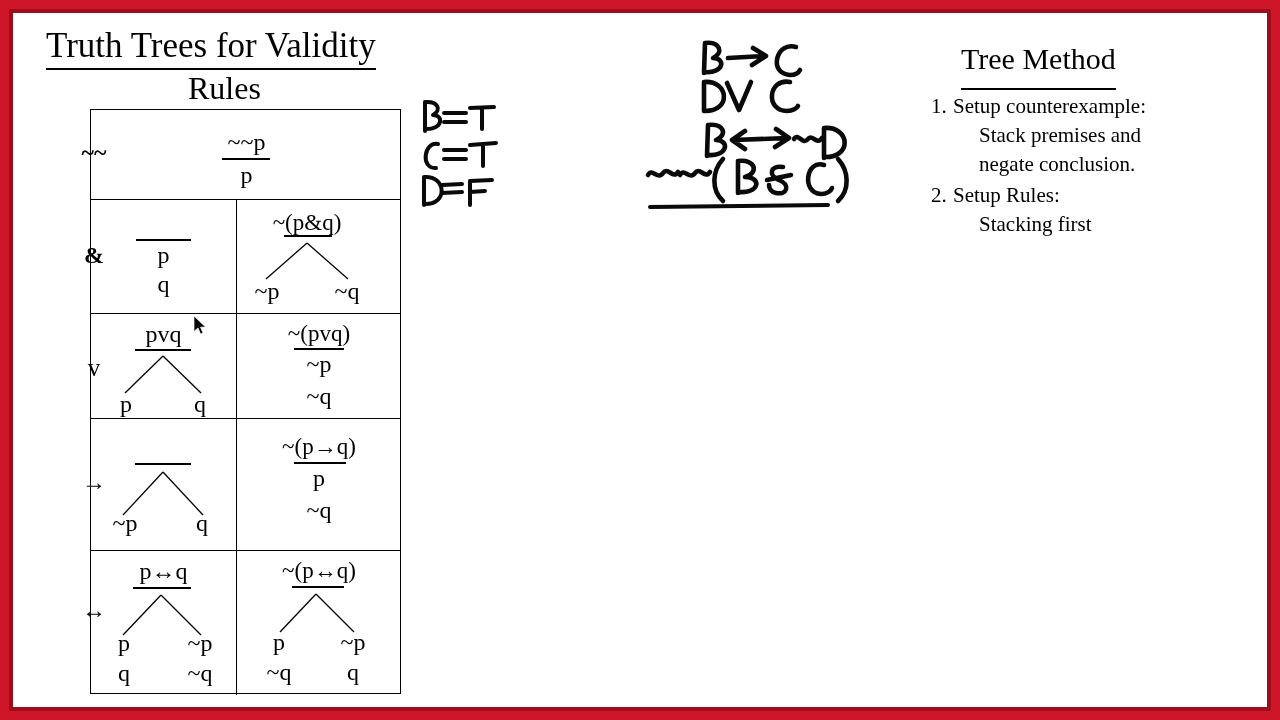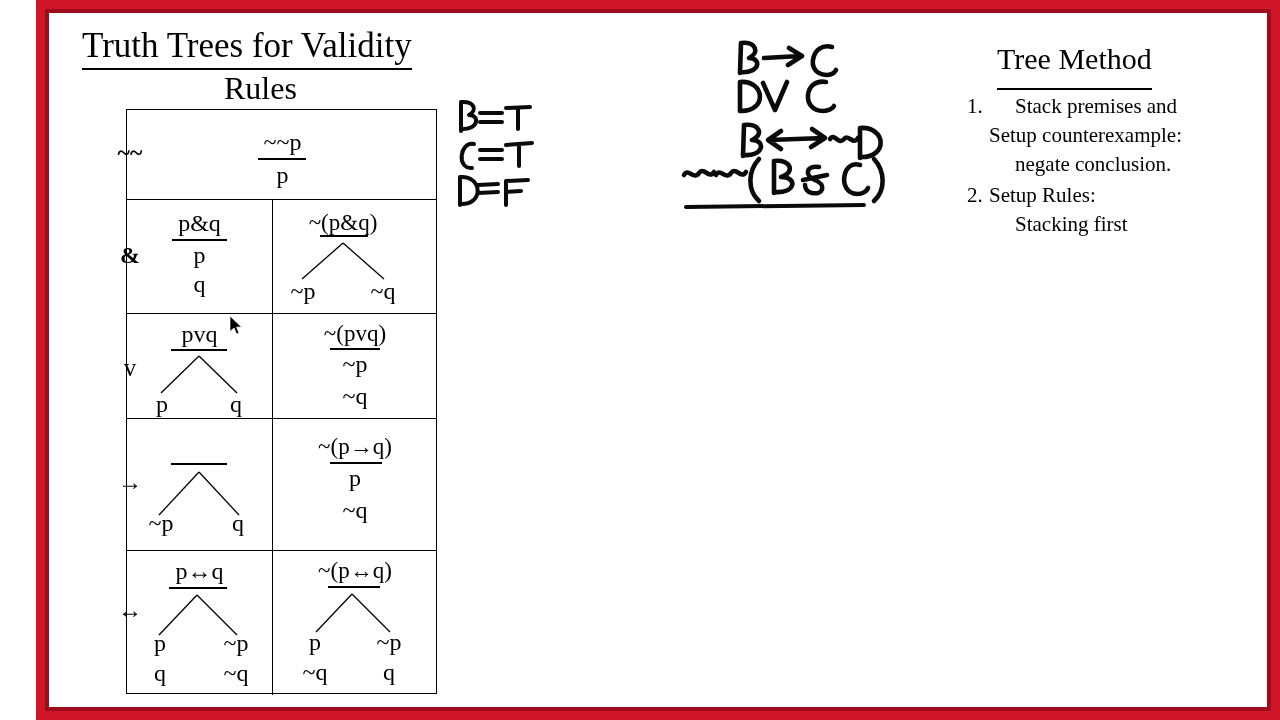--- a/index.html
+++ b/index.html
@@ -6,21 +6,20 @@
   body{
     width:1280px;height:720px;overflow:hidden;
     background:#ffffff;
     font-family:"Liberation Serif","DejaVu Serif",serif;
     position:relative;
   }
   #slide{
     position:absolute;inset:0;
     background:#d946ef;
     box-sizing:border-box;
-    margin-left:36px;
   }
   
   .frame-outer{
     position:absolute;inset:0;
     border:9px solid #cf1628;
     box-sizing:border-box;
     pointer-events:none;
   }
   .frame-inner{
     position:absolute;left:9px;top:9px;right:9px;bottom:9px;
@@ -151,21 +150,20 @@
 
         <div class="vline" style="left:145px;top:89px;height:496px;"></div>
 
         <div class="cell" style="left:0;top:0;width:311px;height:89px;">
           <div class="formula" style="top:19px;">~~p</div>
           <div class="tick" style="left:131px;width:48px;top:48px;"></div>
           <div class="formula" style="top:52px;">p</div>
         </div>
 
         <div class="cell" style="left:0;top:89px;width:145px;height:114px;">
-          <div class="formula" style="top:11px;">p&amp;q</div>
           <div class="tick" style="left:45px;width:55px;top:40px;"></div>
           <div class="formula" style="top:43px;">p</div>
           <div class="formula" style="top:72px;">q</div>
         </div>
 
         <div class="cell" style="left:133px;top:89px;width:166px;height:114px;">
           <div class="formula small" style="top:11px;">~(p&amp;q)</div>
           <div class="tick" style="left:60px;width:48px;top:36px;"></div>
           <svg class="branch" style="left:0;top:36px;" width="166" height="48">
             <line x1="83" y1="8" x2="42" y2="44"></line>
@@ -279,22 +277,22 @@
 
       <path d="M22 182 L200 180" class="thin"></path>
     </svg>
 
     <div class="abs" id="tree-method-title">Tree Method</div>
 
     <div class="abs" id="method-steps">
       <div class="step">
         <div class="step-num">1.</div>
         <div class="step-lines">
+          <div class="step-line">Setup counterexample:</div>
           <div class="step-line indent">Stack premises and</div>
-          <div class="step-line">Setup counterexample:</div>
           <div class="step-line indent">negate conclusion.</div>
         </div>
       </div>
       <div class="step">
         <div class="step-num">2.</div>
         <div class="step-lines">
           <div class="step-line">Setup Rules:</div>
           <div class="step-line indent">Stacking first</div>
         </div>
       </div>

